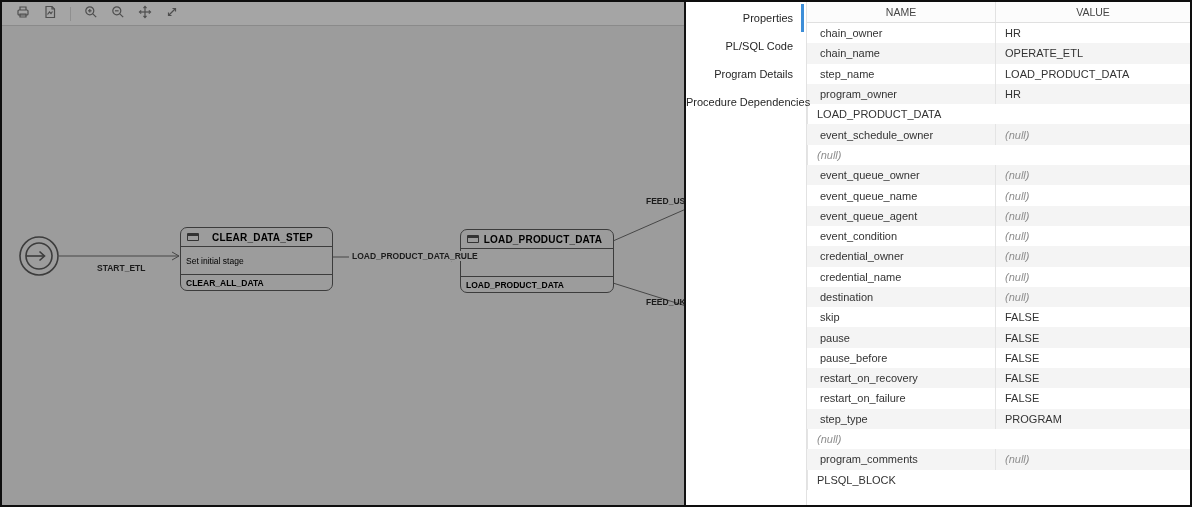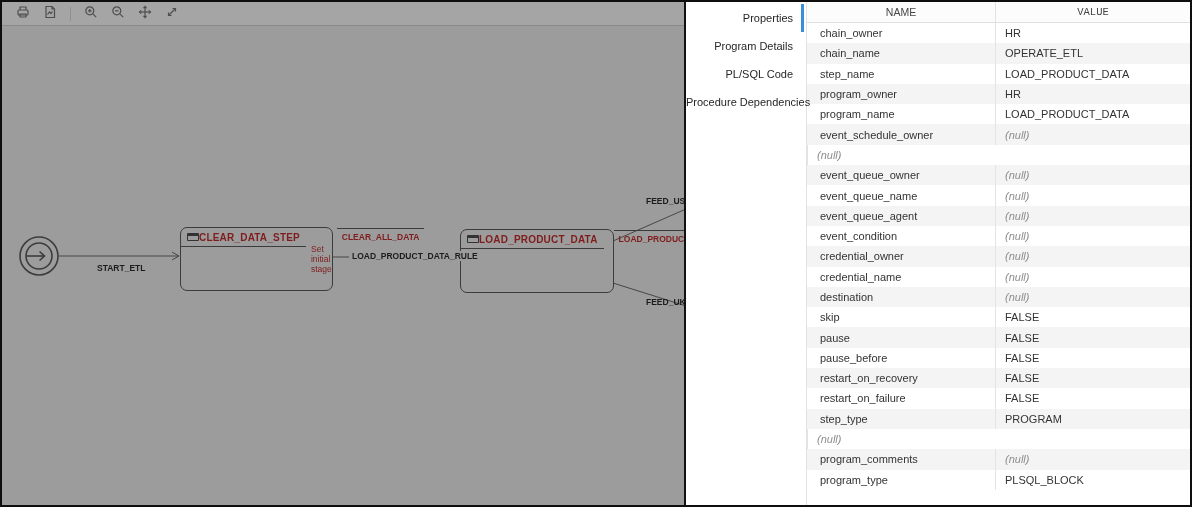--- a/index.html
+++ b/index.html
@@ -14,21 +14,21 @@
   .tb-btn { width:22px; height:20px; display:flex; align-items:center; justify-content:center; background:transparent; border:none; cursor:pointer; }
   .tb-btn svg { stroke:#4e4e4e; fill:none; stroke-width:1.2; }
   .tb-sep { width:1px; height:14px; background:#8f8f8f; margin:0 4px; }
 
   svg.edges { position:absolute; left:0; top:0; width:682px; height:503px; pointer-events:none; }
   svg.edges path, svg.edges line { stroke:#474747; stroke-width:1; fill:none; }
 
   .start-node { position:absolute; left:16px; top:233px; width:42px; height:42px; }
   .start-node svg { stroke:#3c3c3c; fill:none; }
 
-  .node { position:absolute; width:153px; height:64px; border:1.3px solid #3c3c3c; border-radius:7px; background:var(--canvas); display:flex; flex-direction:row; color:#7f1d1d; }
+  .node { position:absolute; width:153px; height:64px; border:1.3px solid #3c3c3c; border-radius:7px; background:var(--canvas); display:flex; flex-direction:column; color:#000000; }
   .node-header { height:19px; border-bottom:1px solid #3c3c3c; display:flex; align-items:center; padding:0 6px; flex:none; }
   .node-title { flex:1; text-align:center; font-size:10px; font-weight:bold; letter-spacing:.2px; }
   .prog-icon { width:12px; height:8px; border:1px solid #333; border-top:3px solid #333; border-radius:1px; flex:none; }
   .node-body { flex:1; font-size:8.5px; padding:2px 5px; display:flex; align-items:center; }
   .node-footer { height:16px; border-top:1px solid #3c3c3c; font-size:8.5px; font-weight:bold; padding:0 5px; display:flex; align-items:center; flex:none; }
 
   .edge-label { position:absolute; font-size:8.5px; font-weight:bold; color:#1c1c1c; background:var(--canvas); padding:0 3px; white-space:nowrap; }
 
   
   .divider { width:2px; height:503px; background:#121212; flex:none; }
@@ -36,21 +36,21 @@
   
   .panel { flex:1; background:#fff; display:flex; }
   .tabs { width:120px; flex:none; padding-top:2px; }
   .tab { position:relative; height:28px; line-height:28px; text-align:right; padding-right:13px; font-size:11px; color:#262626; cursor:pointer; white-space:nowrap; }
   .tab.active::after { content:""; position:absolute; right:2px; top:0; width:3px; height:28px; background:var(--accent); }
 
   .ptable { flex:1; border-left:1px solid #e2e2e2; display:flex; flex-direction:column; font-size:11px; color:#333; }
   .thead { display:flex; height:21px; flex:none; background:#fcfcfc; border-bottom:1px solid #e0e0e0; color:#454545; font-size:10.5px; }
   .th { display:flex; align-items:center; justify-content:center; }
   .th.name { width:188px; flex:none; }
-  .th.value { flex:1; border-left:1px solid #e2e2e2;font-family:Liberation Mono, monospace; }
+  .th.value { flex:1; border-left:1px solid #e2e2e2; }
   .row { display:flex; height:20.3px; flex:none; background:#fff; }
   .row.alt { background:var(--alt); }
   .cell { display:flex; align-items:center; overflow:hidden; white-space:nowrap; }
   .cell.name { width:188px; flex:none; padding-left:13px; }
   .cell.value { flex:1; border-left:1px solid #e4e4e4; padding-left:9px; }
   .cell.value.isnull { font-style:italic; color:#8f8f8f; }
 </style>
 </head>
 <body>
 
@@ -153,22 +153,22 @@
     <span class="edge-label" style="left:347px; top:249px;">LOAD_PRODUCT_DATA_RULE</span>
     <span class="edge-label" style="left:641px; top:194px; background:transparent;">FEED_US_DAT</span>
     <span class="edge-label" style="left:641px; top:295px; background:transparent;">FEED_UK_DAT</span>
   </div>
 
   <div class="divider"></div>
 
   <div class="panel">
     <div class="tabs">
         <div class="tab active">Properties</div>
+        <div class="tab">PL/SQL Code</div>
         <div class="tab">Program Details</div>
-        <div class="tab">PL/SQL Code</div>
         <div class="tab">Procedure Dependencies</div>
       </div>
 
     <div class="ptable">
       <div class="thead">
         <div class="th name">NAME</div>
         <div class="th value">VALUE</div>
       </div>
       <div>
           <div class="row">
@@ -181,21 +181,20 @@
           </div>
           <div class="row">
             <div class="cell name">step_name</div>
             <div class="cell value">LOAD_PRODUCT_DATA</div>
           </div>
           <div class="row alt">
             <div class="cell name">program_owner</div>
             <div class="cell value">HR</div>
           </div>
           <div class="row">
-            <div class="cell name">program_name</div>
             <div class="cell value">LOAD_PRODUCT_DATA</div>
           </div>
           <div class="row alt">
             <div class="cell name">event_schedule_owner</div>
             <div class="cell value isnull">(null)</div>
           </div>
           <div class="row">
             <div class="cell value isnull">(null)</div>
           </div>
           <div class="row alt">
@@ -251,20 +250,19 @@
             <div class="cell value">PROGRAM</div>
           </div>
           <div class="row">
             <div class="cell value isnull">(null)</div>
           </div>
           <div class="row alt">
             <div class="cell name">program_comments</div>
             <div class="cell value isnull">(null)</div>
           </div>
           <div class="row">
-            <div class="cell name">program_type</div>
             <div class="cell value">PLSQL_BLOCK</div>
           </div>
         </div>
     </div>
   </div>
 
 </div>
 
 </body></html>

